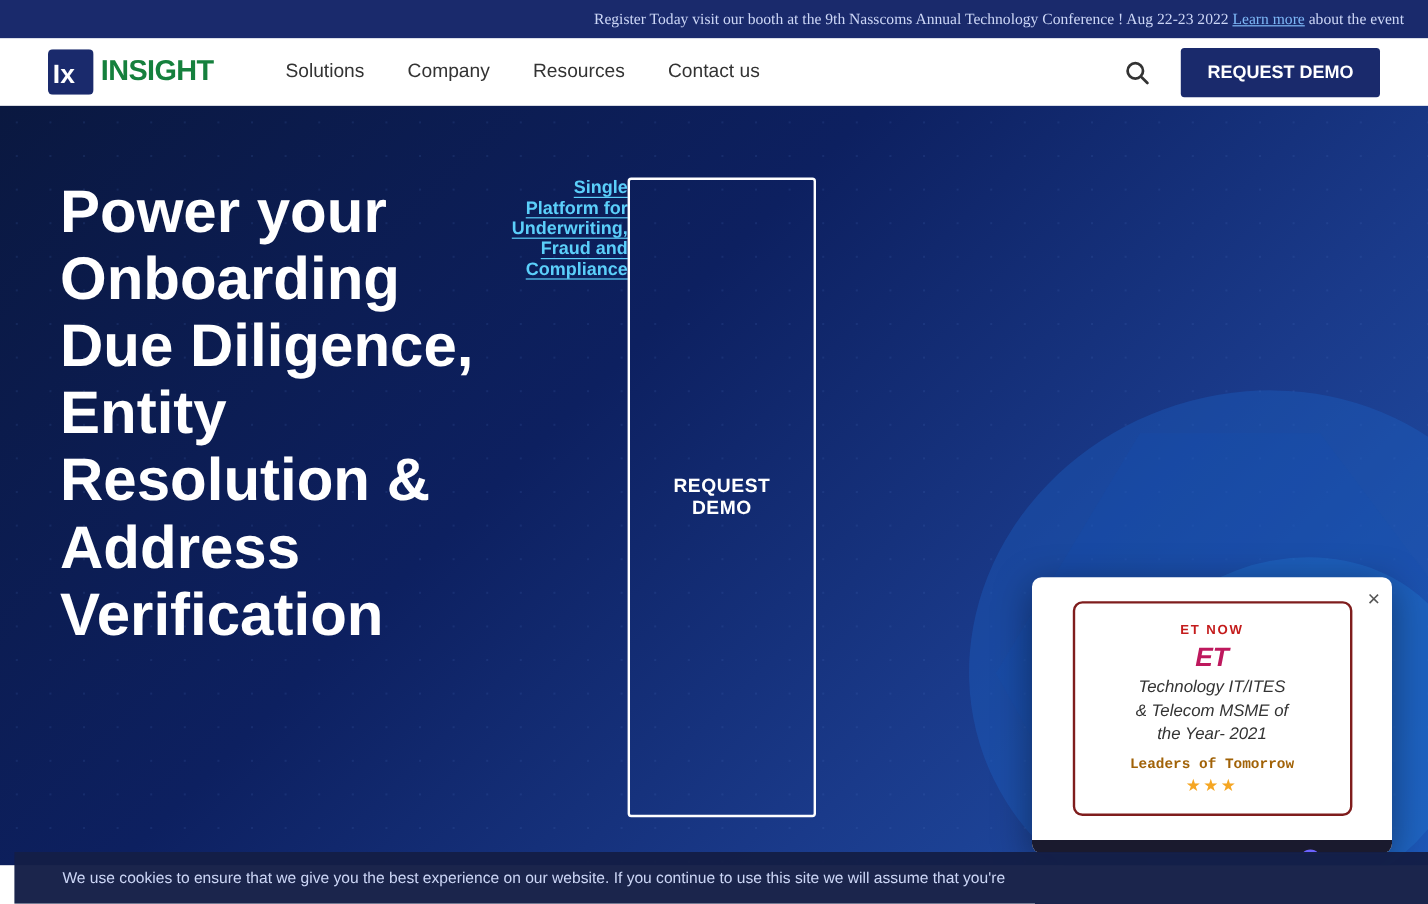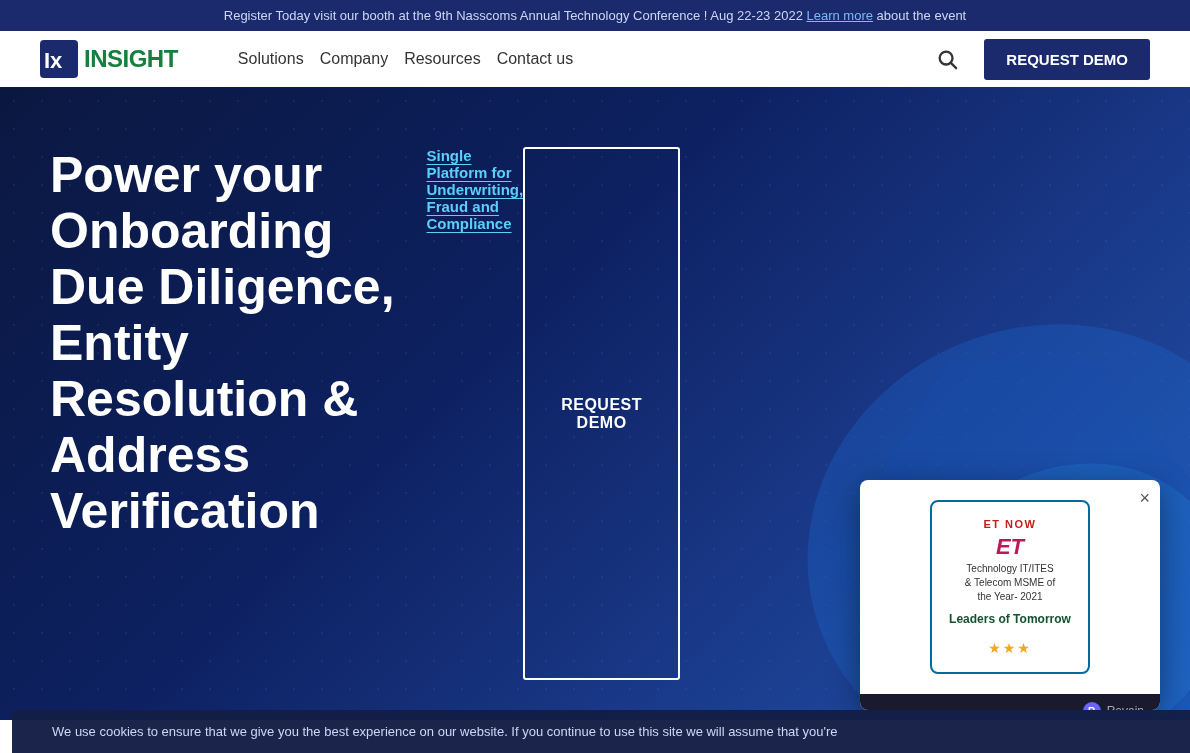--- a/index.html
+++ b/index.html
@@ -10,23 +10,24 @@
       height: 753px;
       overflow: hidden;
       position: relative;
     }
 
     
     .announcement-bar {
       background-color: #1a2a6c;
       color: #ccd6f6;
       font-size: 13px;
-      text-align: center;
+      text-align: right;
       padding: 8px 20px;
       white-space: nowrap;
+      font-family: Liberation Serif, serif;
     }
     .announcement-bar a {
       color: #7eb8f7;
       text-decoration: underline;
       cursor: pointer;
     }
 
     
     .navbar {
       background-color: #ffffff;
@@ -58,21 +59,21 @@
       color: #1a2a6c;
       letter-spacing: -0.5px;
     }
     .logo-text span {
       color: #15803d;
     }
 
     .nav-links {
       display: flex;
       align-items: center;
-      gap: 16px;
+      gap: 36px;
       margin-left: 60px;
     }
     .nav-link {
       font-size: 16px;
       font-weight: 500;
       color: #333;
       cursor: pointer;
       text-decoration: none;
       white-space: nowrap;
     }
@@ -163,20 +164,21 @@
     }
 
     .hero-tagline {
       font-size: 15px;
       font-weight: 600;
       color: #5bcffa;
       text-decoration: underline;
       text-underline-offset: 3px;
       margin-bottom: 40px;
       cursor: pointer;
+      text-align: right;
     }
 
     .hero-cta {
       background-color: transparent;
       color: #ffffff;
       border: 2px solid #ffffff;
       padding: 14px 36px;
       font-size: 16px;
       font-weight: 600;
       cursor: pointer;
@@ -214,52 +216,54 @@
     }
     .popup-inner {
       flex: 1;
       display: flex;
       align-items: center;
       justify-content: center;
       padding: 20px;
     }
     .et-badge {
       background: #ffffff;
-      border: 2px solid #0369a1;
+      border: 2px solid #7f1d1d;
       border-radius: 8px;
       padding: 16px 12px;
       text-align: center;
-      width: 160px;
+      width: 233px;
     }
     .et-badge-header {
       font-size: 11px;
       font-weight: 700;
       color: #c41c1c;
       letter-spacing: 1.5px;
       margin-bottom: 6px;
     }
     .et-badge-logo {
       font-size: 22px;
       font-weight: 700;
       color: #be185d;
       line-height: 1;
       margin-bottom: 4px;
       font-style: italic;
     }
     .et-badge-body {
-      font-size: 10px;
+      font-size: 14px;
       color: #333;
       line-height: 1.4;
       margin-bottom: 8px;
+      font-style: italic;
     }
     .et-badge-footer {
       font-size: 12px;
       font-weight: 700;
-      color: #14532d;
-      margin-bottom: 14px;
+      color: #a16207;
+      margin-bottom: 2px;
+      font-family: Liberation Mono, monospace;
     }
     .et-stars {
       color: #f5a623;
       font-size: 14px;
       letter-spacing: 2px;
     }
 
     .popup-revain {
       background: #1a1a2e;
       padding: 8px 16px;

